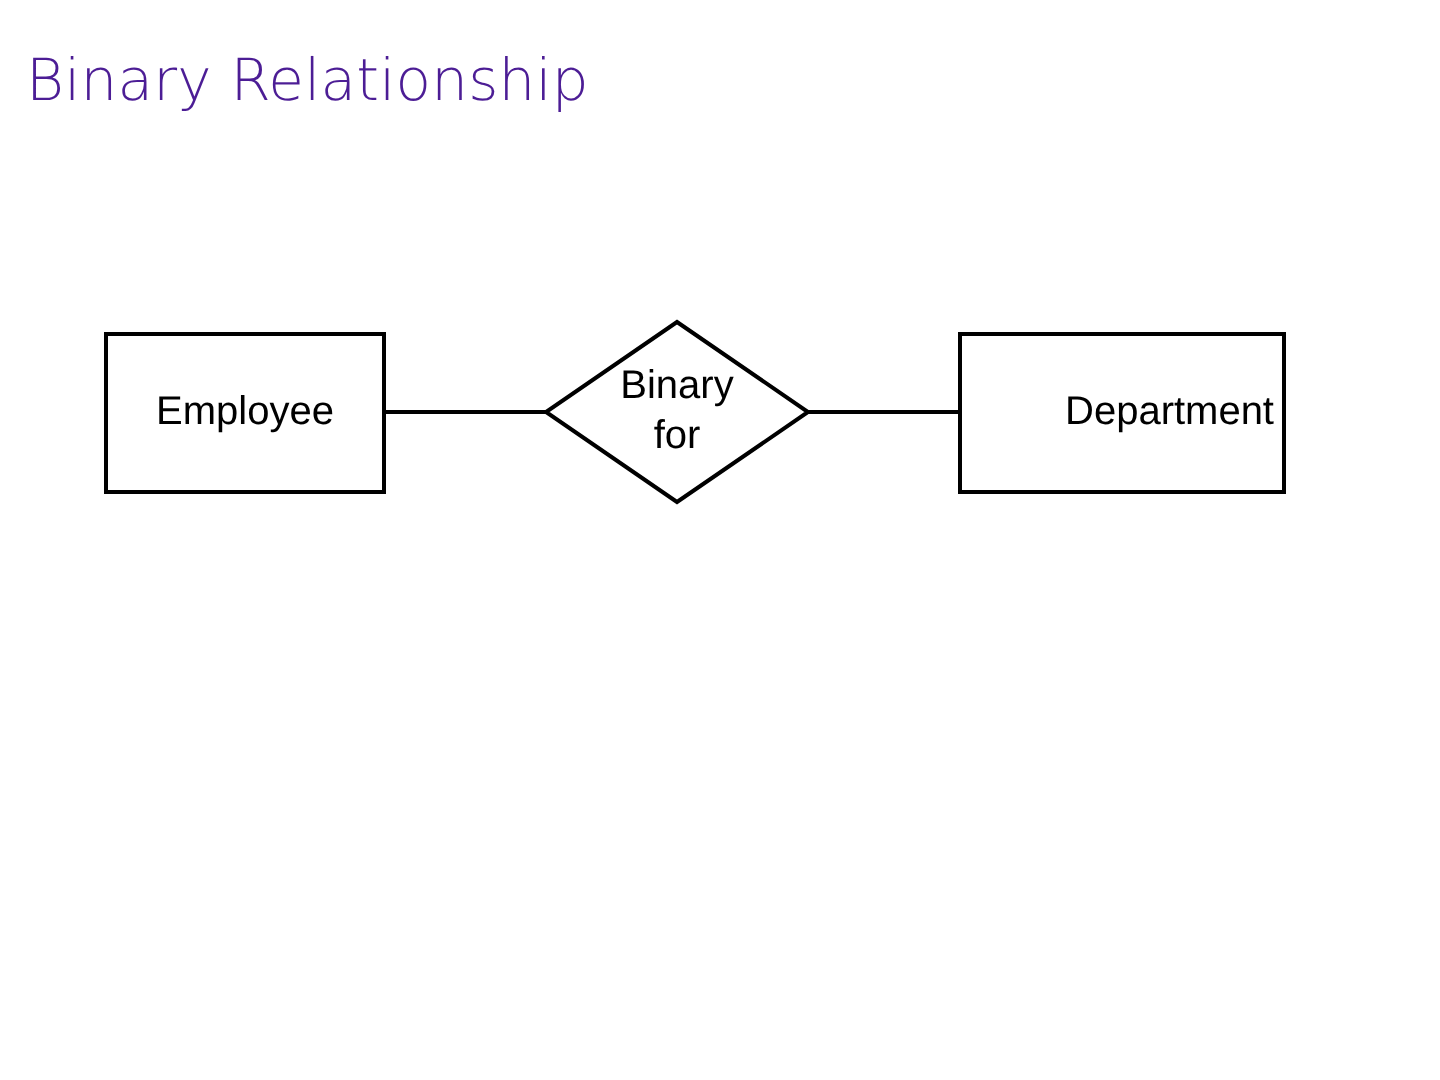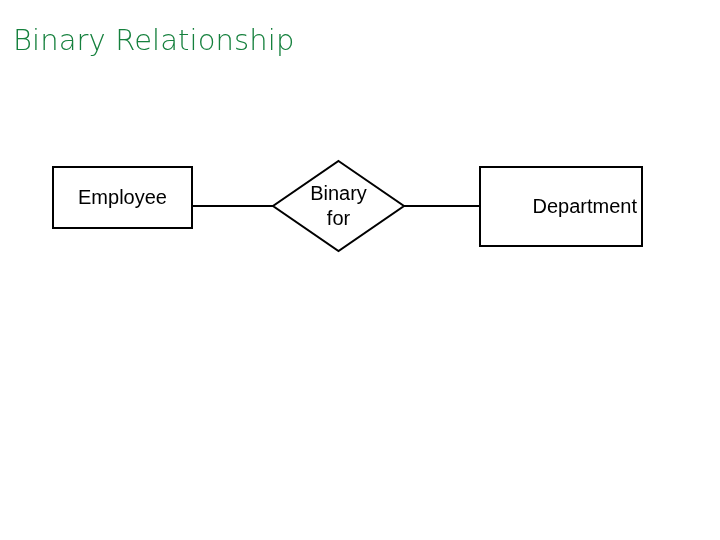--- a/index.html
+++ b/index.html
@@ -21,21 +21,21 @@
   
   .slide-title {
     position: absolute;
     left: 13px;
     top: 22px;
     width: 680px;
     font-family: "DejaVu Sans", sans-serif;
     font-size: 29px;
     font-weight: 300;
     line-height: 36px;
-    color: #15803d;
+    color: #4c1d95;
     letter-spacing: 0.1px;
     white-space: nowrap;
   }
 
   
   .entity {
     position: absolute;
     box-sizing: border-box;
     background: #ffffff;
     border: 2px solid #000000;
@@ -46,21 +46,21 @@
     font-family: "Liberation Sans", sans-serif;
     font-size: 20px;
     font-weight: 400;
     line-height: 23px;
     text-align: center;
   }
   #entity-employee {
     left: 52px;
     top: 166px;
     width: 141px;
-    height: 63px;
+    height: 81px;
     text-align: center;
   }
   #entity-department {
     left: 479px;
     top: 166px;
     width: 164px;
     height: 81px;
     justify-content: flex-end;
   }
   .entity-label {

